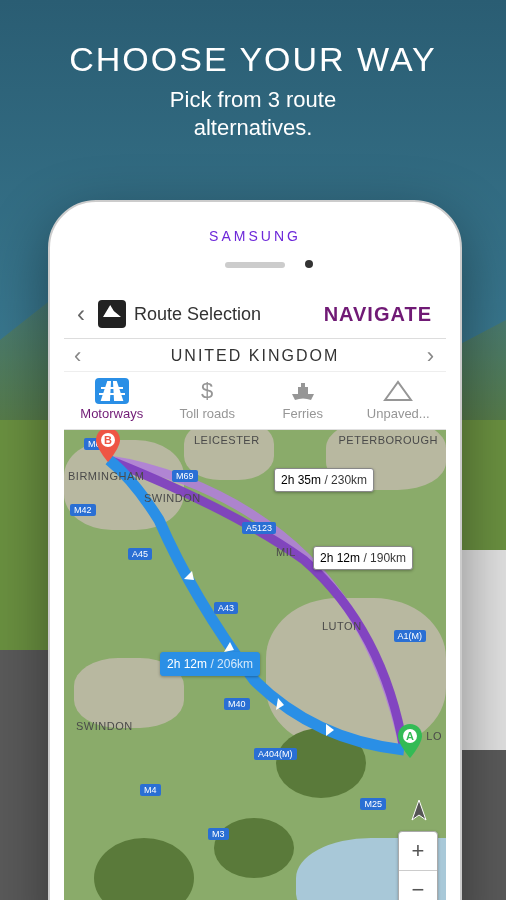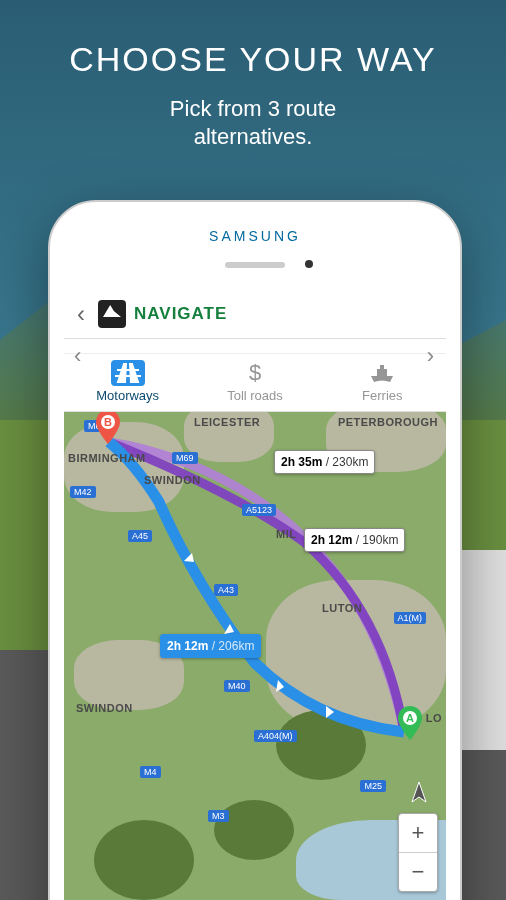--- a/index.html
+++ b/index.html
@@ -4,66 +4,66 @@
 <style>
   html,body{margin:0;padding:0;width:506px;height:900px;font-family:-apple-system,Helvetica,Arial,sans-serif;overflow:hidden}
   .bg{position:absolute;inset:0;background:linear-gradient(180deg,#2b667c 0%,#3a7a8f 20%,#5a8a6a 40%,#6d934d 55%,#7a9850 65%,#8b8a7a 75%,#6b6b6b 100%)}
   .sky{position:absolute;top:0;left:0;right:0;height:420px;background:linear-gradient(180deg,#2a5d73 0%,#3c7d94 100%)}
   .mountains{position:absolute;top:260px;left:0;right:0;height:200px;background:linear-gradient(180deg,rgba(100,130,100,.2) 0%,#5a7a3a 100%);clip-path:polygon(0 100%,0 40%,10% 20%,25% 60%,40% 10%,55% 40%,70% 15%,85% 50%,100% 30%,100% 100%)}
   .grass{position:absolute;top:420px;left:0;right:0;height:280px;background:#6a9040}
   .road{position:absolute;bottom:0;left:0;right:0;height:250px;background:#5a5a5a}
   .car{position:absolute;right:0;bottom:150px;width:60px;height:200px;background:#e0e0e0;border-radius:8px 0 0 8px}
   .promo{position:absolute;top:40px;left:0;right:0;text-align:center;color:#fff}
   .promo h1{font-size:34px;font-weight:300;letter-spacing:2px;margin:0 0 6px 0}
-  .promo p{font-size:22px;margin:16px;line-height:1.25}
+  .promo p{font-size:22px;margin:7px;line-height:1.25}
 
   .phone{position:absolute;left:48px;top:200px;width:410px;height:760px;background:#fff;border-radius:48px;box-shadow:0 20px 60px rgba(0,0,0,.4);border:2px solid #ccc}
-  .brand{position:absolute;top:26px;left:0;right:0;text-align:center;color:#0369a1;font-size:14px;letter-spacing:3px}
+  .brand{position:absolute;top:26px;left:0;right:0;text-align:center;color:#6d28d9;font-size:14px;letter-spacing:3px}
   .speaker{position:absolute;top:60px;left:50%;transform:translateX(-50%);width:60px;height:6px;background:#ccc;border-radius:3px}
   .sensor{position:absolute;top:58px;left:calc(50% + 50px);width:8px;height:8px;background:#333;border-radius:50%}
   .screen{position:absolute;top:88px;left:14px;right:14px;bottom:0;background:#fff;overflow:hidden}
 
   .topbar{display:flex;align-items:center;height:48px;border-bottom:1px solid #ddd}
   .back{width:34px;display:flex;align-items:center;justify-content:center;color:#666;font-size:24px;cursor:pointer}
   .appicon{width:28px;height:28px;background:#222;border-radius:4px;margin-right:8px;position:relative}
   .appicon::after{content:"";position:absolute;left:5px;top:5px;width:18px;height:12px;background:#fff;clip-path:polygon(0 100%,40% 0,60% 50%,100% 100%)}
   .toptitle{flex:1;font-size:18px;color:#333}
-  .nav{color:#15803d;font-weight:600;font-size:17px;letter-spacing:1px;padding-right:14px;cursor:pointer}
+  .nav{color:#701a75;font-weight:600;font-size:20px;letter-spacing:1px;padding-right:14px;cursor:pointer}
 
   .country{position:relative;text-align:center;padding:8px 0 6px;font-size:16px;letter-spacing:2px;color:#333;border-bottom:1px solid #eee}
   .chev{position:absolute;font-size:22px;color:#888;top:4px}
   .chev.l{left:10px}.chev.r{right:10px}
 
   .tabs{display:flex;border-bottom:1px solid #e0e0e0}
   .tab{flex:1;text-align:center;padding:6px 0 8px;color:#969696;font-size:13px;cursor:pointer}
   .tab svg,.tab .ico{display:block;margin:0 auto 2px;width:34px;height:26px}
-  .tab.active{color:#0c4a6e}
+  .tab.active{color:#701a75}
   .tab.active .ico{background:#2a8fe6;border-radius:4px}
 
   .map{position:relative;height:548px;background:#8aab6a;overflow:hidden}
   .urban{position:absolute;background:#b8b8a0;border-radius:40%}
   .u1{left:0;top:10px;width:120px;height:90px}
   .u2{left:120px;top:-10px;width:90px;height:60px}
   .u3{right:0;top:-10px;width:120px;height:70px}
   .u4{right:0;bottom:230px;width:180px;height:150px}
   .u5{left:10px;bottom:250px;width:110px;height:70px}
   .woods{position:absolute;background:#5a7a3a;border-radius:50%}
   .w1{left:30px;bottom:60px;width:100px;height:80px}
   .w2{left:150px;bottom:100px;width:80px;height:60px}
   .w3{right:80px;bottom:180px;width:90px;height:70px}
   .water{position:absolute;right:0;bottom:60px;width:150px;height:80px;background:#a8c8d8;border-radius:50% 0 0 30%}
 
-  .city{position:absolute;font-size:11px;color:#4a4a4a;font-weight:700;letter-spacing:.5px;white-space:nowrap}
+  .city{position:absolute;font-size:11px;color:#4a4a4a;font-weight:400;letter-spacing:.5px;white-space:nowrap}
   .road-lbl{position:absolute;background:#2a6fd4;color:#fff;font-size:9px;padding:1px 4px;border-radius:2px;white-space:nowrap}
 
   .route{position:absolute;inset:0;pointer-events:none}
 
   .route-bubble{position:absolute;background:#fff;border:1px solid #888;border-radius:3px;padding:4px 6px;font-size:12px;white-space:nowrap;box-shadow:0 1px 3px rgba(0,0,0,.3);cursor:pointer}
   .route-bubble.selected{background:#2a8fe6;color:#fff;border-color:#2a8fe6}
-  .route-bubble b{font-weight:700}
+  .route-bubble b{font-weight:400}
   .route-bubble span{opacity:.8}
 
   .pin{position:absolute;width:24px;height:34px}
   .pin svg{width:100%;height:100%}
 
   .zoom{position:absolute;right:8px;bottom:68px;width:38px;background:#fff;border:1px solid #aaa;border-radius:4px;box-shadow:0 1px 3px rgba(0,0,0,.3)}
   .zoom div{height:38px;display:flex;align-items:center;justify-content:center;font-size:22px;color:#555;cursor:pointer}
   .zoom div:first-child{border-bottom:1px solid #ccc}
   .compass{position:absolute;right:14px;bottom:154px;width:26px;height:26px}
 </style>
@@ -85,25 +85,27 @@
 <div class="phone">
   <div class="brand">SAMSUNG</div>
   <div class="speaker"></div>
     <div class="sensor"></div>
 
   <div class="screen">
 
     <div class="topbar">
       <div class="back">‹</div>
       <div class="appicon"></div>
+      <div class="toptitle">Route Selection</div>
       <div class="nav">NAVIGATE</div>
     </div>
 
     <div class="country">
       <span class="chev l">‹</span>
+      <span>UNITED KINGDOM</span>
       <span class="chev r">›</span>
     </div>
 
     <div class="tabs">
       <div class="tab active">
         <div class="ico">
             <svg viewBox="0 0 34 26">
               <path d="M7 22 L13 4 H15 L14 22 Z M20 22 L19 4 H21 L27 22 Z M6 10 H28 M4 16 H30" stroke="#fff" stroke-width="2" fill="#fff"></path>
             </svg>
           </div>
@@ -113,20 +115,26 @@
         <svg viewBox="0 0 34 26">
             <text x="17" y="20" text-anchor="middle" font-size="22" fill="#969696">$</text>
           </svg>
         <span>Toll roads</span>
       </div>
       <div class="tab">
         <svg viewBox="0 0 34 26">
             <path d="M6 16 H28 L25 22 Q17 19 9 22 Z M12 16 V9 H22 V16 M15 9 V5 H19 V9" fill="#969696"></path>
           </svg>
         <span>Ferries</span>
+      </div>
+      <div class="tab">
+        <svg viewBox="0 0 34 26">
+            <path d="M4 22 L17 4 L30 22 Z" fill="none" stroke="#969696" stroke-width="2"></path>
+          </svg>
+        <span>Unpaved...</span>
       </div>
     </div>
 
     <div class="map">
       <div class="urban u1"></div>
         <div class="urban u2"></div>
         <div class="urban u3"></div>
         <div class="urban u4"></div>
         <div class="urban u5"></div>
       <div class="woods w1"></div>
@@ -162,21 +170,21 @@
       <div class="road-lbl" style="left:64px;top:118px">A45</div>
       <div class="road-lbl" style="left:150px;top:172px">A43</div>
       <div class="road-lbl" style="left:160px;top:268px">M40</div>
       <div class="road-lbl" style="right:20px;top:200px">A1(M)</div>
       <div class="road-lbl" style="left:190px;top:318px">A404(M)</div>
       <div class="road-lbl" style="left:76px;top:354px">M4</div>
       <div class="road-lbl" style="left:144px;top:398px">M3</div>
       <div class="road-lbl" style="right:60px;top:368px">M25</div>
 
       <div class="route-bubble" style="left:210px;top:38px"><b>2h 35m</b> <span>/ 230km</span></div>
-      <div class="route-bubble" style="left:240px;top:116px"><b>2h 12m</b> <span>/ 190km</span></div>
+      <div class="route-bubble" style="left:249px;top:116px"><b>2h 12m</b> <span>/ 190km</span></div>
       <div class="route-bubble selected" style="left:96px;top:222px"><b>2h 12m</b> <span>/ 206km</span></div>
 
       <div class="pin" style="left:32px;top:-2px">
         <svg viewBox="0 0 24 34">
             <path d="M12 0 C5 0 0 5 0 12 C0 20 12 34 12 34 S24 20 24 12 C24 5 19 0 12 0" fill="#e54"></path>
             <circle cx="12" cy="12" r="7" fill="#fff"></circle>
             <text x="12" y="16" text-anchor="middle" font-size="11" fill="#e54" font-weight="700">B</text>
           </svg>
       </div>
       <div class="pin" style="right:24px;top:294px">

